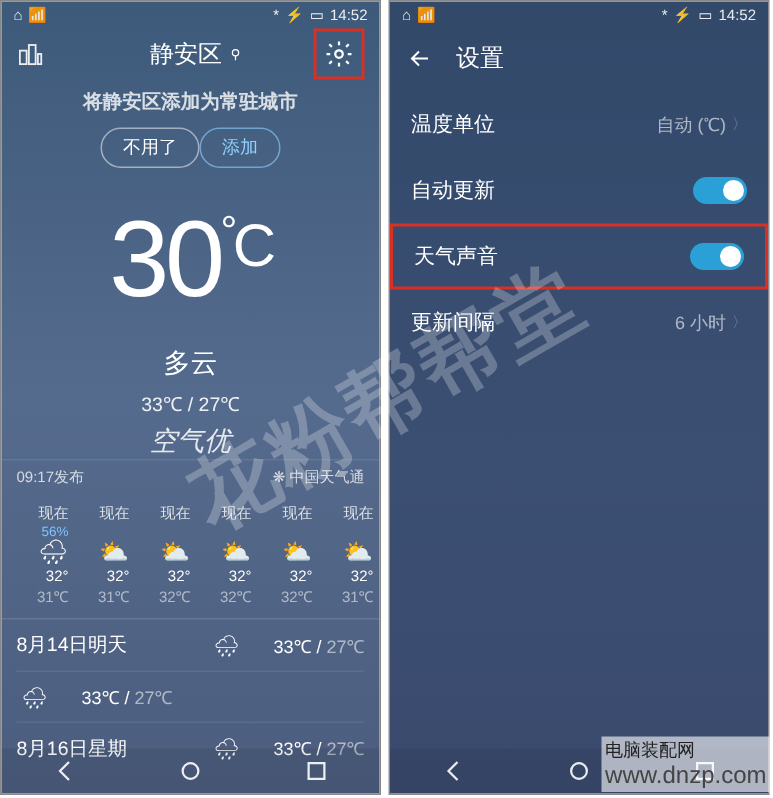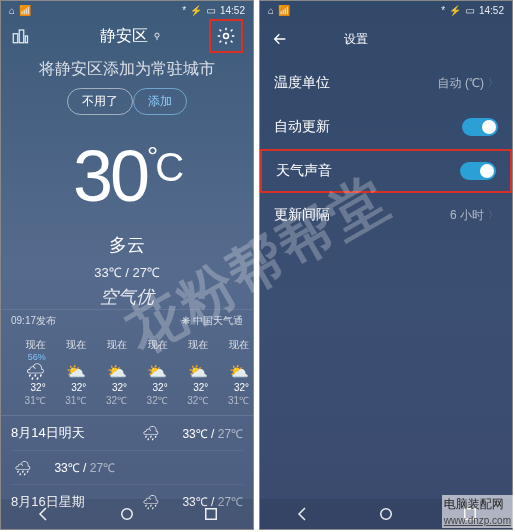--- a/index.html
+++ b/index.html
@@ -12,21 +12,21 @@
   .statusbar { height: 18px; display: flex; justify-content: space-between; align-items: center; padding: 0 8px; font-size: 10px; opacity: 0.9; }
   .sb-left, .sb-right { display: flex; align-items: center; gap: 4px; }
 
   .topbar { height: 34px; display: flex; align-items: center; justify-content: space-between; padding: 0 10px; }
   .buildings-icon { width: 18px; height: 18px; opacity: 0.9; }
   .location { font-size: 16px; display: flex; align-items: center; gap: 4px; margin-left: 24px; }
   .pin-icon { width: 10px; height: 12px; }
   .gear-wrap { width: 34px; height: 34px; border: 2px solid #d93025; display: flex; align-items: center; justify-content: center; }
   .gear-icon { width: 20px; height: 20px; }
 
-  .hint { text-align: center; font-size: 16px; opacity: 0.8; margin-top: 6px; }
+  .hint { text-align: center; font-size: 13px; opacity: 0.8; margin-top: 6px; font-weight: bold; }
   .btnrow { display: flex; justify-content: center; margin-top: 8px; }
   .pillbtn { border: 1px solid rgba(255,255,255,0.5); border-radius: 14px; padding: 4px 14px; font-size: 12px; color: #fff; }
   .pillbtn.primary { color: #8fd2ff; border-color: rgba(143,210,255,0.6); }
 
   .temp-block { text-align: center; margin-top: 20px; }
   .temp { font-size: 72px; font-weight: 200; letter-spacing: -3px; display: inline-flex; align-items: flex-start; }
   .deg { font-size: 28px; margin-top: 6px; }
   .cunit { font-size: 40px; margin-top: 10px; font-weight: 300; }
   .cond { margin-top: 16px; font-size: 18px; font-weight: 300; }
   .hl { margin-top: 6px; font-size: 13px; opacity: 0.9; }
@@ -49,32 +49,32 @@
   .dicon { width: 24px; text-align: center; font-size: 14px; }
   .dtemp { width: 80px; text-align: right; font-size: 12px; }
   .dtemp .lo { opacity: 0.55; }
 
   .navbar { position: absolute; bottom: 0; left: 0; right: 0; height: 30px; display: flex; justify-content: space-around; align-items: center; background: rgba(0,0,0,0.08); }
   .navbtn { width: 18px; height: 18px; opacity: 0.9; }
 
   
   .topbar-r { height: 40px; display: flex; align-items: center; padding: 0 12px; gap: 16px; }
   .back-icon { width: 16px; height: 16px; }
-  .title-r { font-size: 12px; margin-left: 40px; }
+  .title-r { font-size: 16px; }
   .settings { padding-top: 2px; }
   .setting-row { height: 44px; display: flex; align-items: center; justify-content: space-between; padding: 0 14px; font-size: 14px; }
   .setting-row .val { font-size: 12px; opacity: 0.6; display: flex; align-items: center; gap: 4px; }
   .chev { font-size: 10px; opacity: 0.5; }
   .highlight { border: 2px solid #d93025; }
   .toggle { width: 36px; height: 18px; border-radius: 9px; background: #2aa0d6; position: relative; }
   .toggle::after { content: ""; position: absolute; right: 2px; top: 2px; width: 14px; height: 14px; border-radius: 50%; background: #fff; }
 
   .watermark { position: absolute; top: 50%; left: 50%; transform: translate(-50%, -50%) rotate(-30deg); color: rgba(255,255,255,0.25); font-size: 56px; white-space: nowrap; font-weight: 600; pointer-events: none; letter-spacing: 2px; }
   .footmark { position: absolute; right: 2px; bottom: 4px; font-size: 12px; color: #222; background: rgba(255,255,255,0.6); padding: 1px 2px; }
-  .footmark .url { font-size: 10px; color: #444; text-decoration: underline; }
+  .footmark .url { font-size: 16px; color: #444; }
 </style>
 </head>
 <body>
 
 <div class="container">
 
   <div class="phone phone-left">
     <div class="statusbar">
       <span class="sb-left">
           <span>⌂</span>

